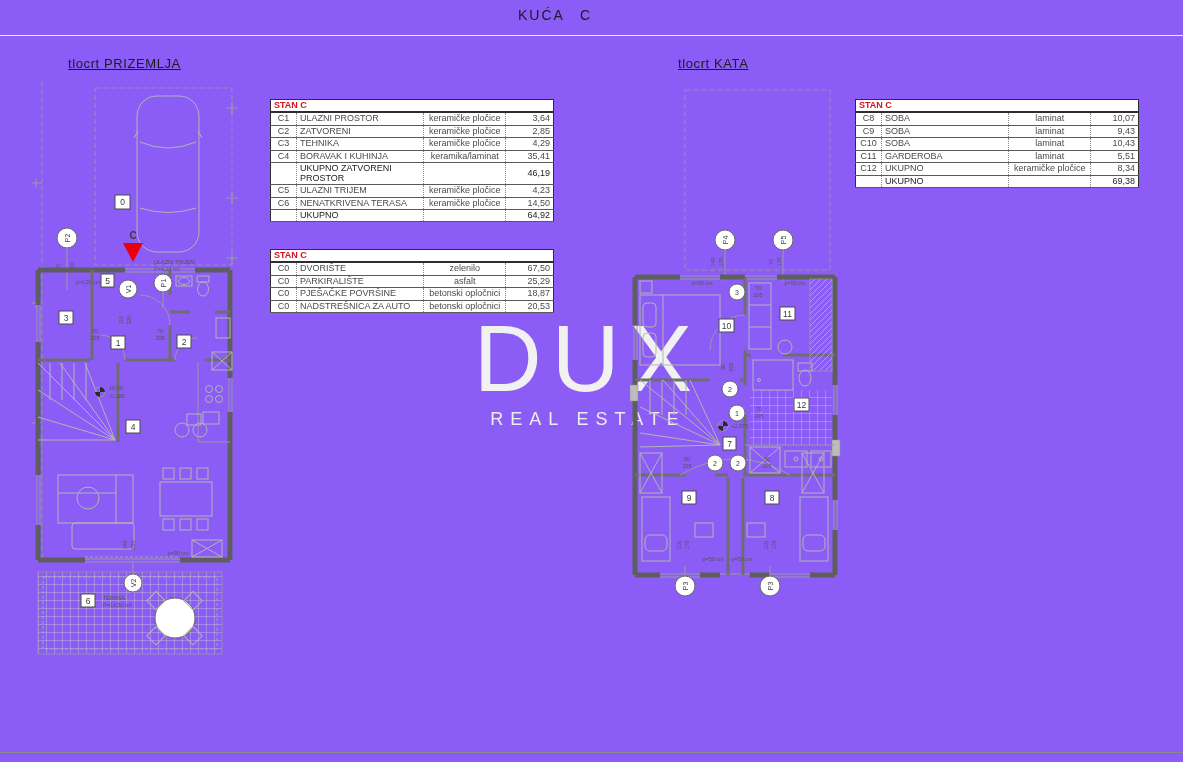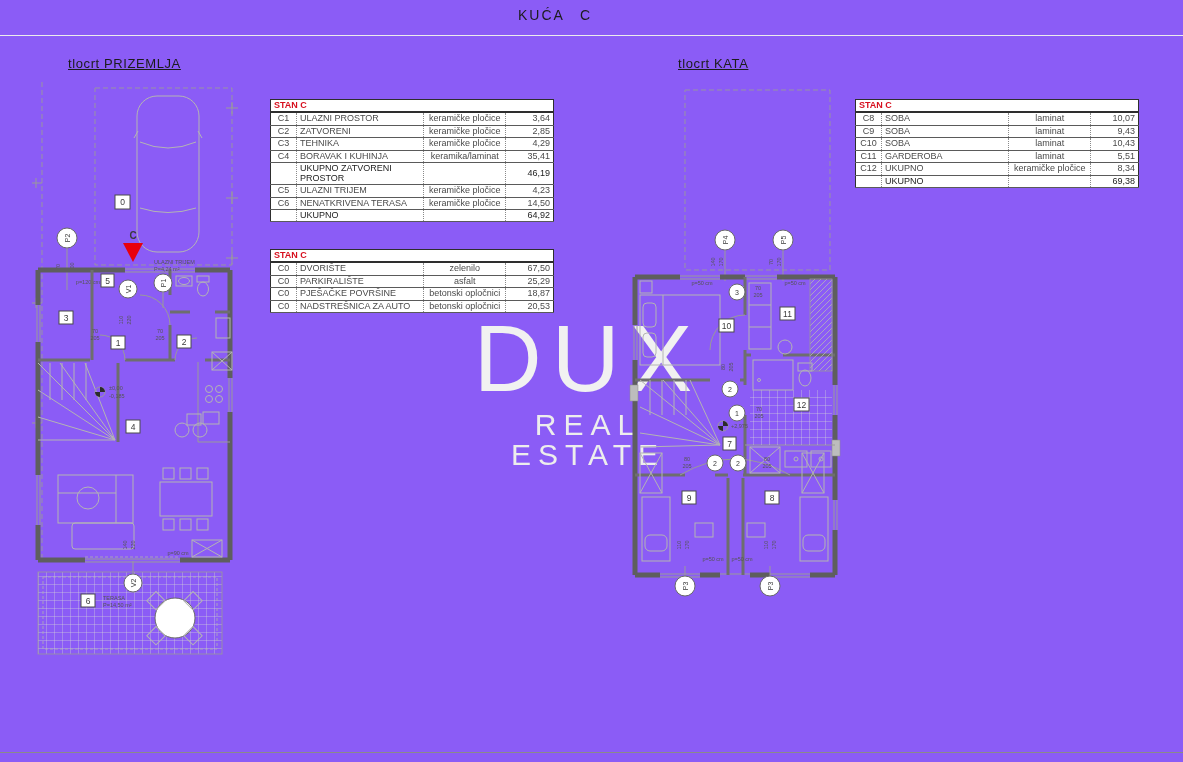--- a/index.html
+++ b/index.html
@@ -7,21 +7,21 @@
           font-family:"Liberation Sans",sans-serif;color:#222;}
   .abs{position:absolute;}
   #main-title{left:0;top:7px;width:1110px;text-align:center;font-size:14px;
               letter-spacing:2px;word-spacing:10px;color:#1c1c1c;}
   #top-rule{left:0;top:35px;width:1183px;border-top:1px solid #ececec;}
   #bottom-rule{left:0;top:752px;width:1183px;border-top:1px solid #8a8a8a;}
   .plan-title{font-size:13px;color:#1c1c1c;letter-spacing:0.6px;text-decoration:underline;}
   
   #watermark{left:468px;top:312px;width:240px;text-align:center;z-index:0;line-height:1;}
   #watermark .wm1{font-size:94px;font-weight:normal;color:#f1f1f1;letter-spacing:10px;}
-  #watermark .wm2{font-size:30px;color:#ededed;letter-spacing:7px;margin-top:4px;}
+  #watermark .wm2{font-size:18px;color:#ededed;letter-spacing:7px;margin-top:4px;}
   svg{position:absolute;z-index:1;overflow:visible;}
   
   .w5{stroke:#5e5e5e;stroke-width:5;fill:none;}
   .w3{stroke:#6e6e6e;stroke-width:3;fill:none;}
   .tn{stroke:#9a9a9a;stroke-width:1;fill:none;}
   .fn{stroke:#b4b4b4;stroke-width:1;fill:none;}
   .ds{stroke:#9a9a9a;stroke-width:0.9;fill:none;stroke-dasharray:5 3;}
   .ds2{stroke:#b0b0b0;stroke-width:0.8;fill:none;stroke-dasharray:3 2;}
   .bx{fill:#fff;stroke:#4a4a4a;stroke-width:1;}
   .cc{fill:#fff;stroke:#6a6a6a;stroke-width:1;}

